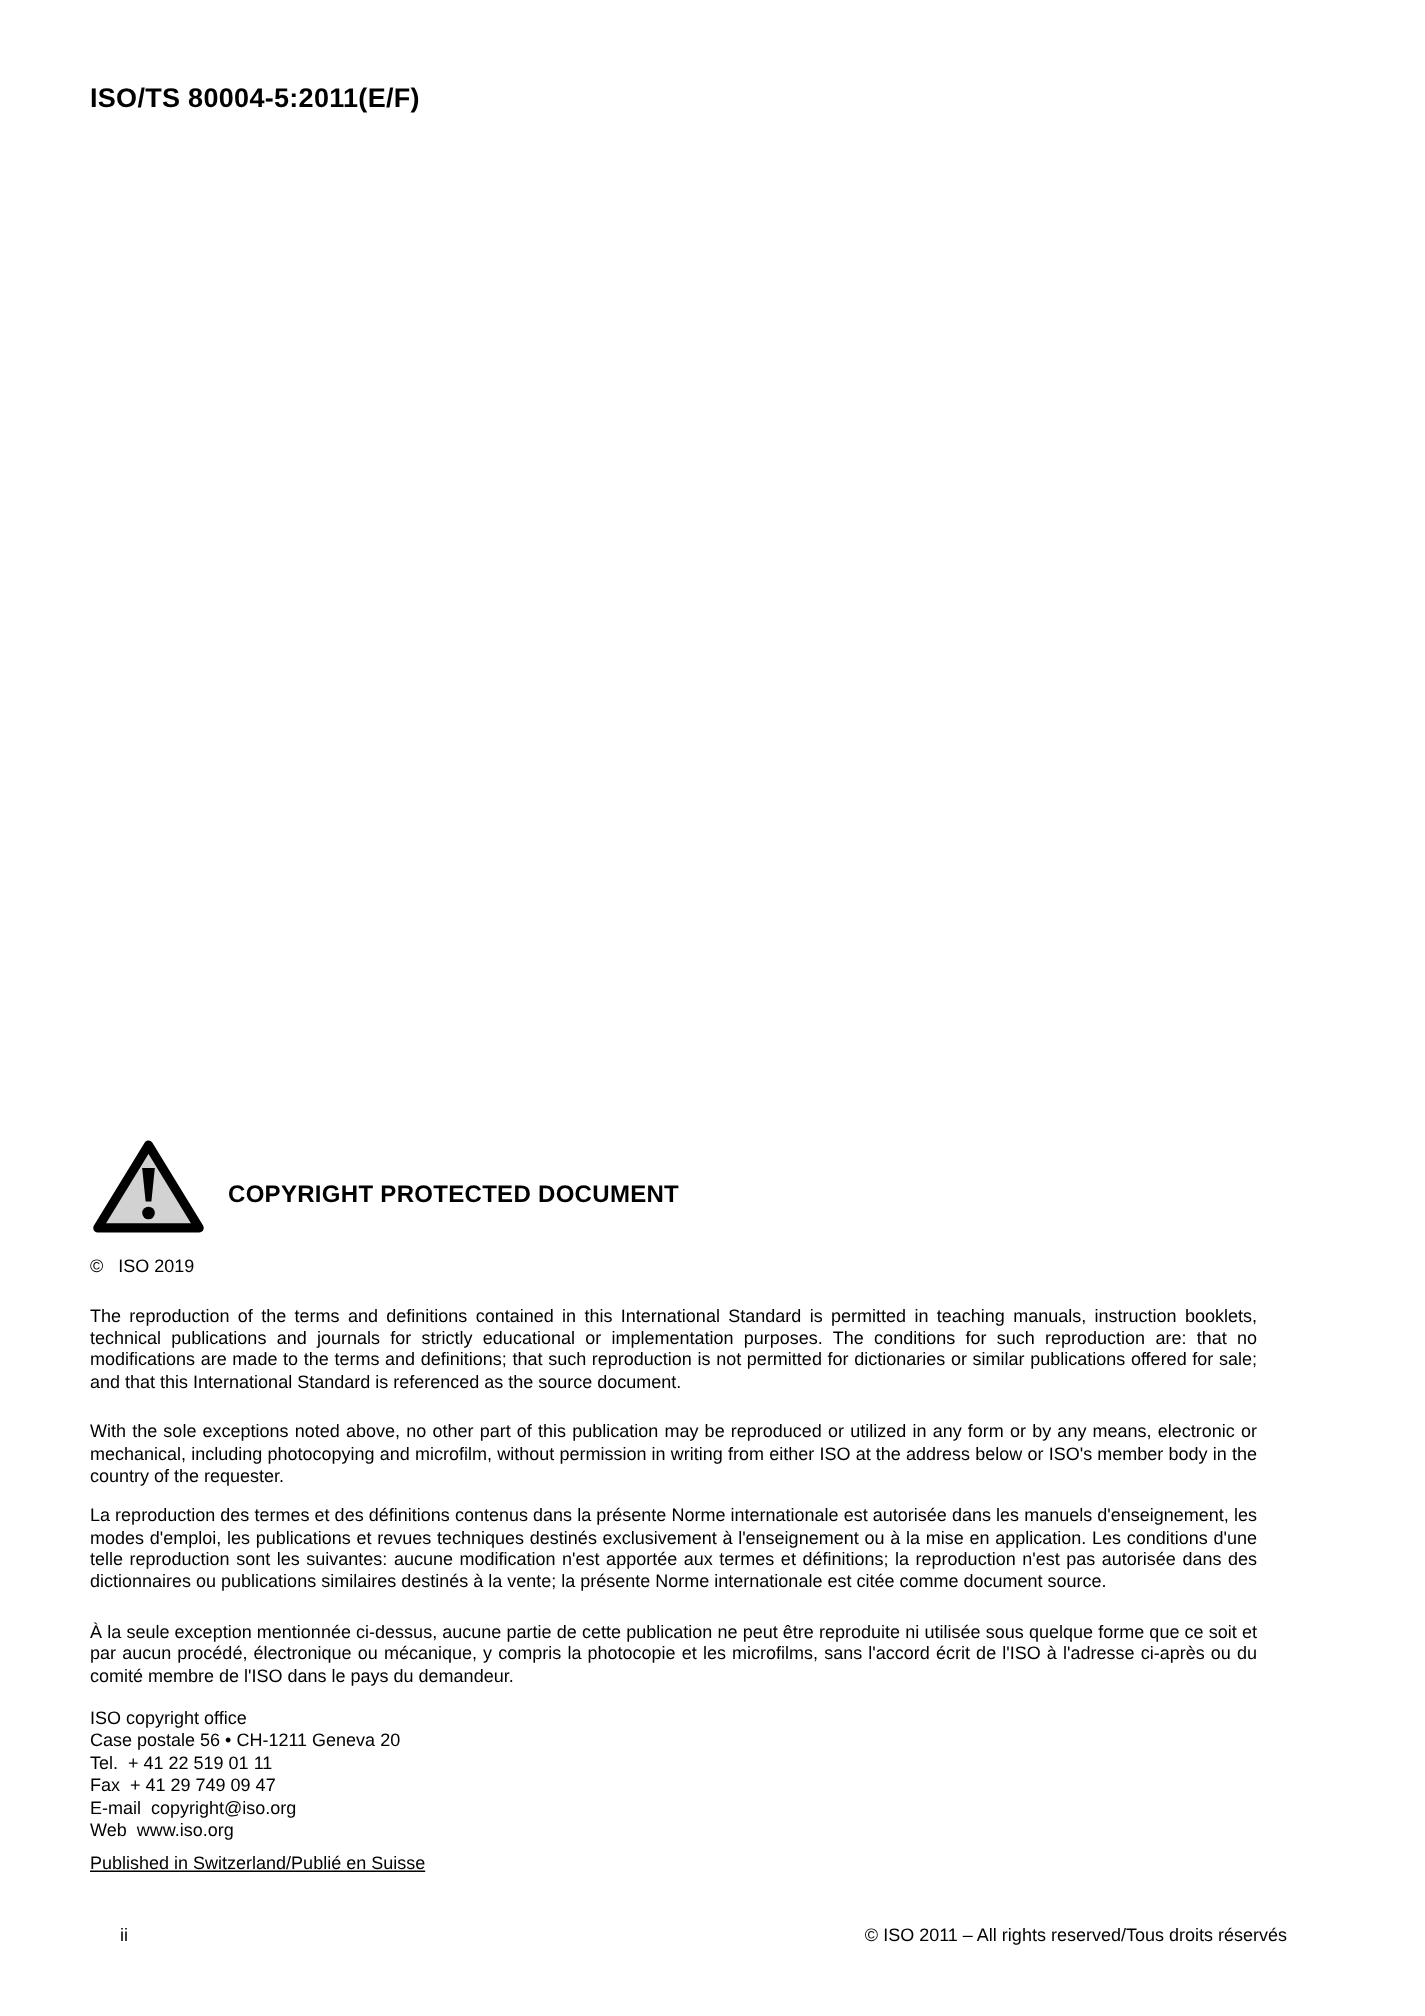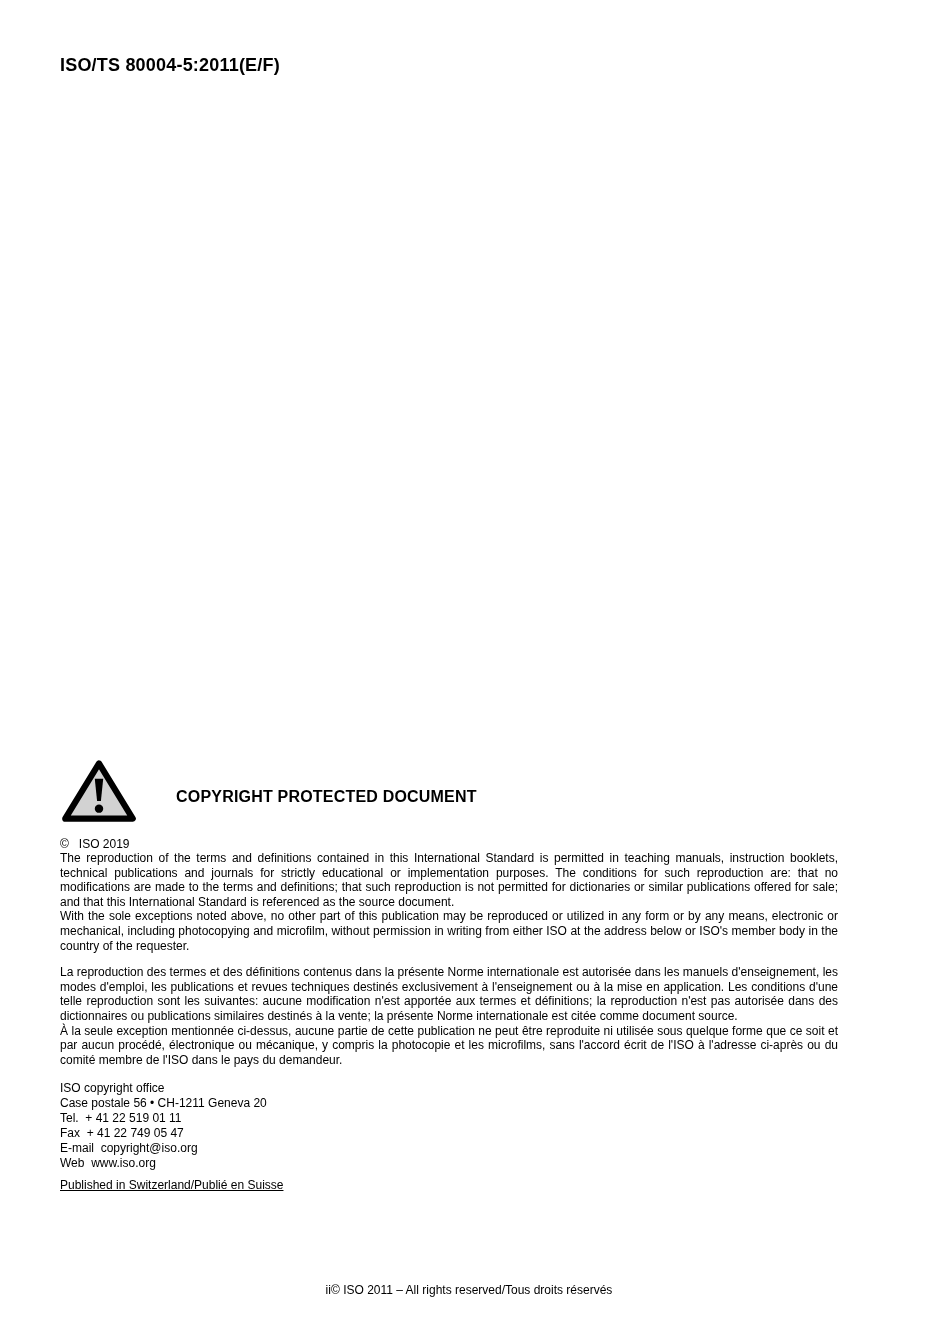--- a/index.html
+++ b/index.html
@@ -26,42 +26,41 @@
   }
   .copyright-section {
     position: absolute;
     left: 60px;
     top: 758px;
     width: 778px;
   }
   .banner {
     display: flex;
     align-items: center;
-    gap: 24px;
   }
   .warn-icon {
     width: 78px;
     height: 66px;
     flex: 0 0 auto;
   }
   .banner-titles {
     margin-left: 14px;
     padding-top: 10px;
     font-size: 16px;
     font-weight: bold;
     line-height: 21px;
     letter-spacing: 0.2px;
   }
   .notice-line {
     margin-top: 13px;
     font-size: 12px;
     white-space: pre;
   }
   .para {
-    margin: 0 0 0 0;
+    margin: 19px 0 0 0;
     font-size: 12px;
     line-height: 14.6px;
     text-align: justify;
   }
   .para.gap {
     margin-top: 12px;
   }
   .address-block {
     margin-top: 14px;
     font-size: 12px;
@@ -74,21 +73,21 @@
     margin-top: 7px;
     font-size: 12px;
     text-decoration: underline;
   }
   .footer {
     position: absolute;
     left: 60px;
     top: 1283px;
     width: 778px;
     display: flex;
-    justify-content: center;
+    justify-content: space-between;
     align-items: baseline;
     font-size: 12px;
     padding-left: 20px;
   }
 </style>
 </head>
 <body>
 
 <div class="page">
 
@@ -116,21 +115,21 @@
     <p class="para">With the sole exceptions noted above, no other part of this publication may be reproduced or utilized in any form or by any means, electronic or mechanical, including photocopying and microfilm, without permission in writing from either ISO at the address below or ISO's member body in the country of the requester.</p>
 
     <p class="para gap">La reproduction des termes et des définitions contenus dans la présente Norme internationale est autorisée dans les manuels d'enseignement, les modes d'emploi, les publications et revues techniques destinés exclusivement à l'enseignement ou à la mise en application. Les conditions d'une telle reproduction sont les suivantes: aucune modification n'est apportée aux termes et définitions; la reproduction n'est pas autorisée dans des dictionnaires ou publications similaires destinés à la vente; la présente Norme internationale est citée comme document source.</p>
 
     <p class="para">À la seule exception mentionnée ci-dessus, aucune partie de cette publication ne peut être reproduite ni utilisée sous quelque forme que ce soit et par aucun procédé, électronique ou mécanique, y compris la photocopie et les microfilms, sans l'accord écrit de l'ISO à l'adresse ci-après ou du comité membre de l'ISO dans le pays du demandeur.</p>
 
     <div class="address-block">
       <div class="address-line">ISO copyright office</div>
       <div class="address-line">Case postale 56 • CH-1211 Geneva 20</div>
       <div class="address-line">Tel.  + 41 22 519 01 11</div>
-      <div class="address-line">Fax  + 41 22 749 05 47</div>
+      <div class="address-line">Fax  + 41 29 749 09 47</div>
       <div class="address-line">E-mail  copyright@iso.org</div>
       <div class="address-line">Web  www.iso.org</div>
     </div>
 
     <div class="published-line">Published in Switzerland/Publié en Suisse</div>
 
   </div>
 
   <div class="footer">
     <span>ii</span>

